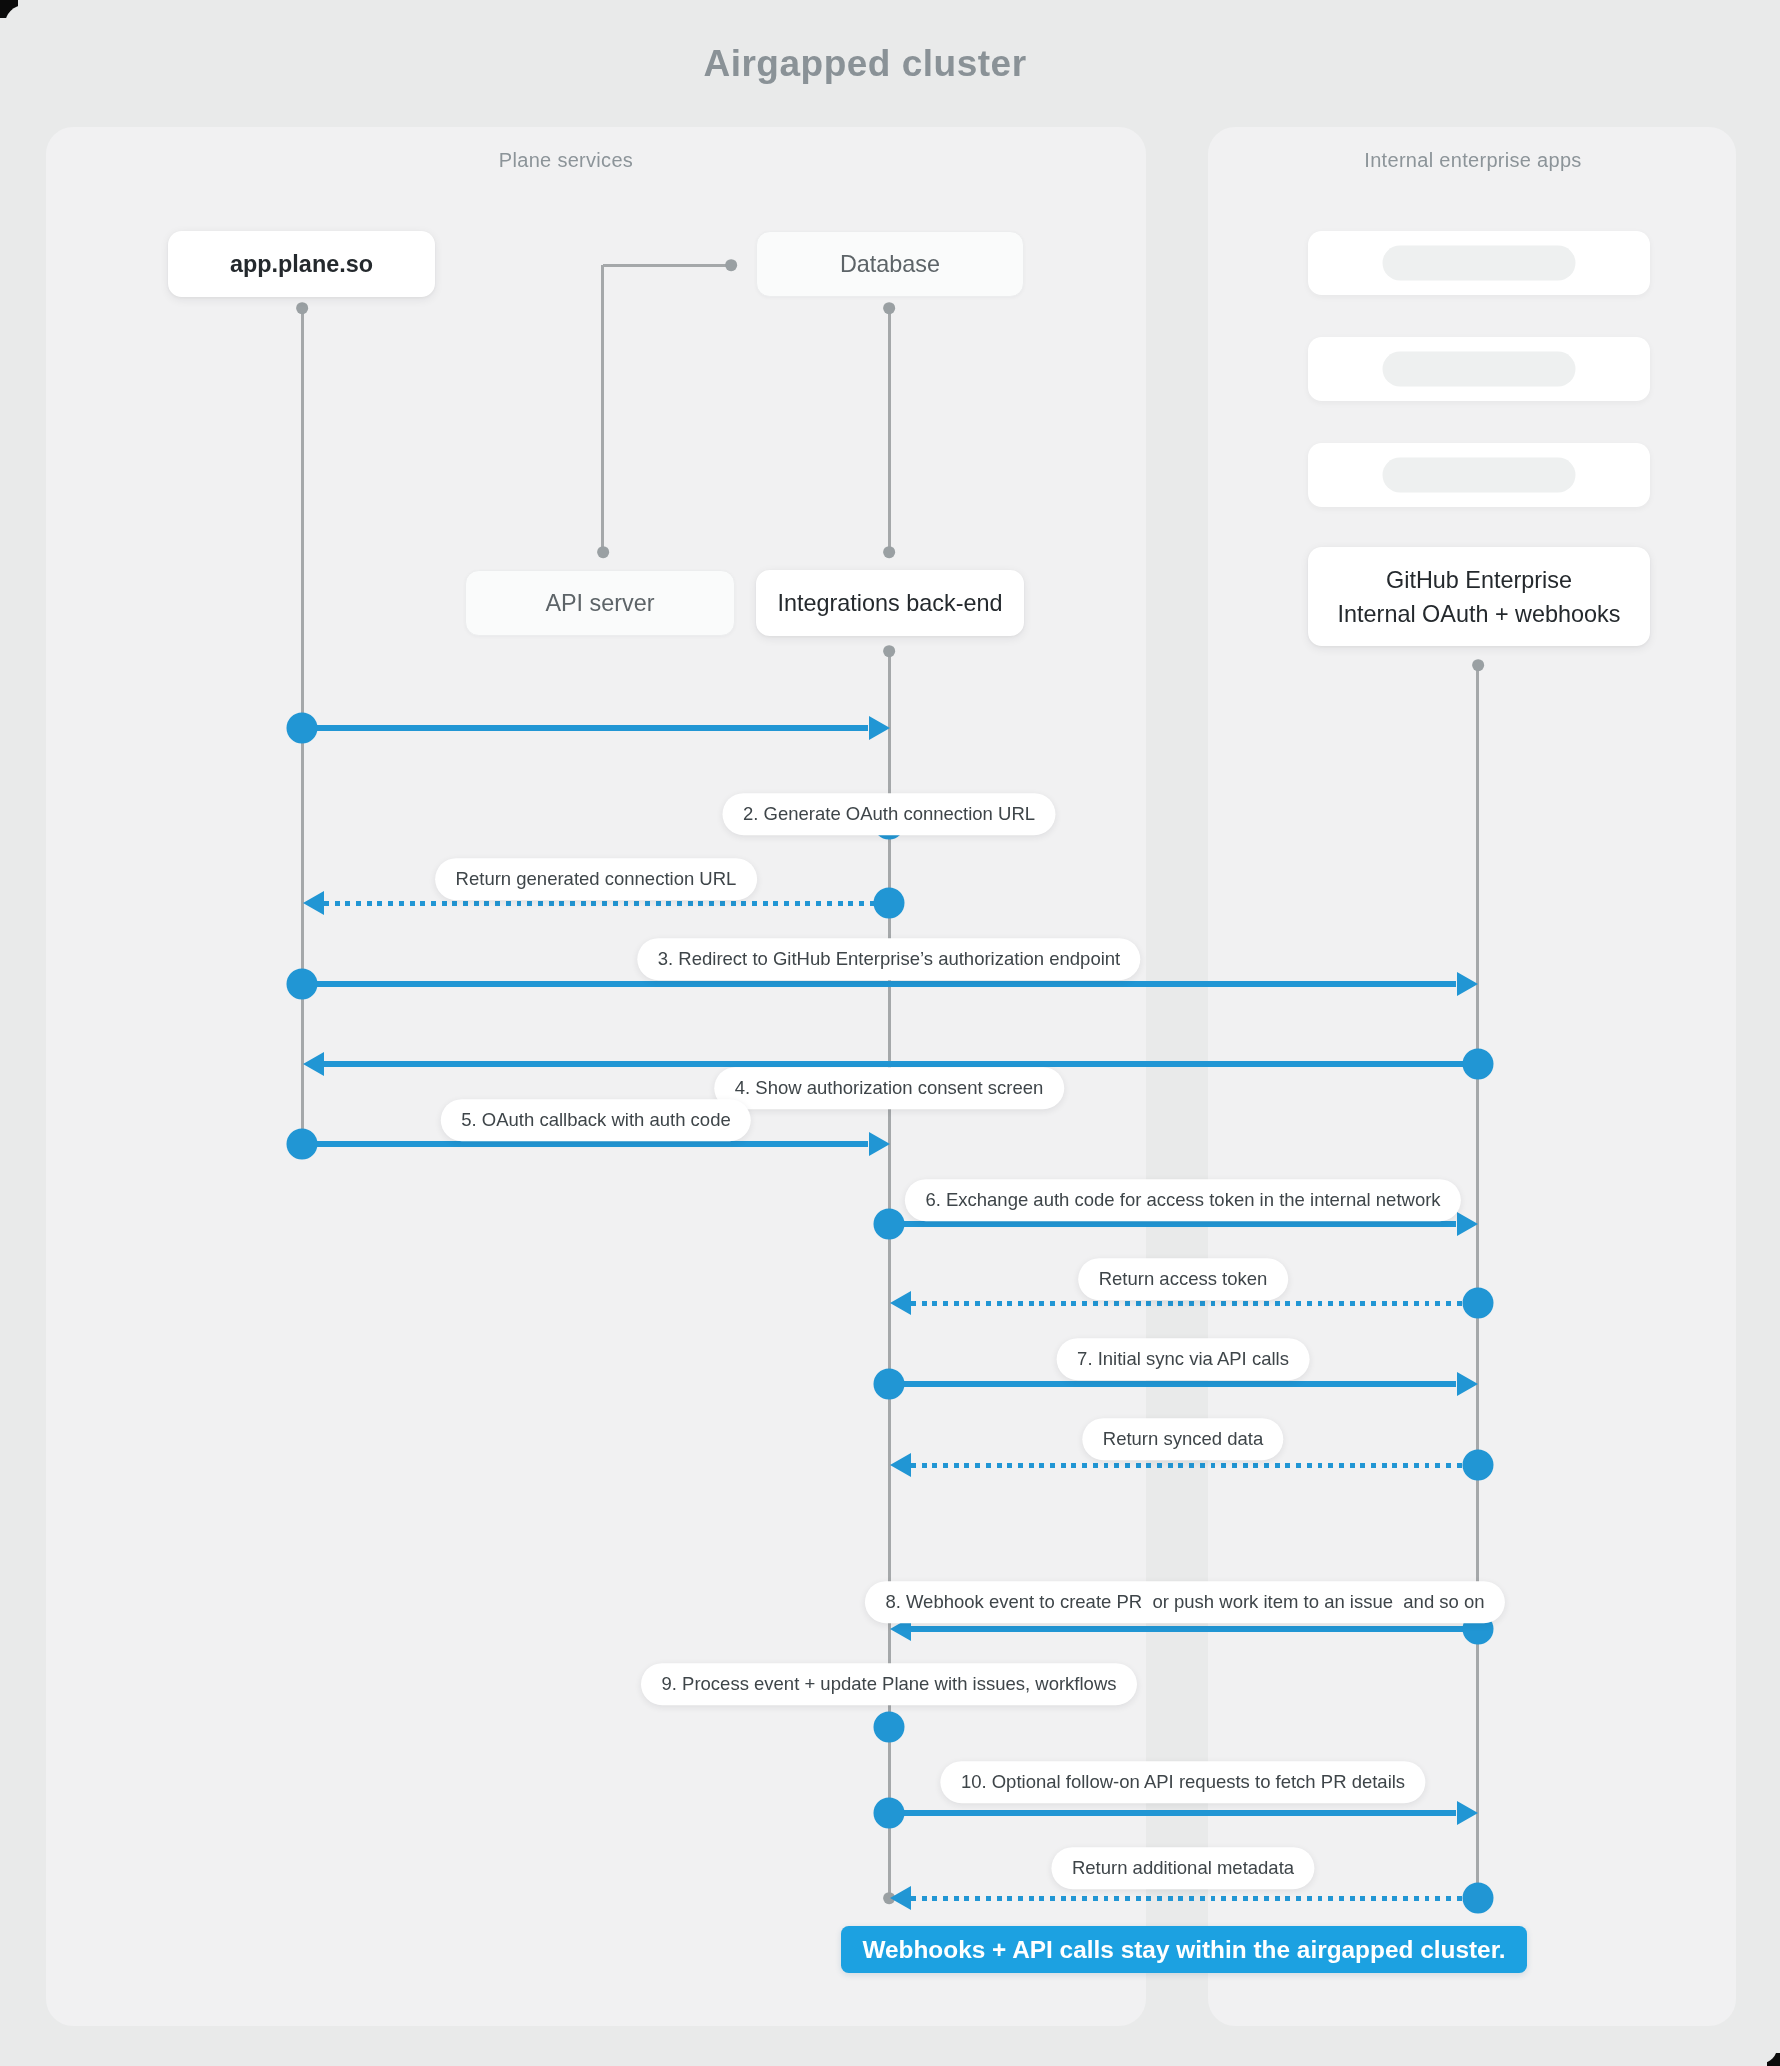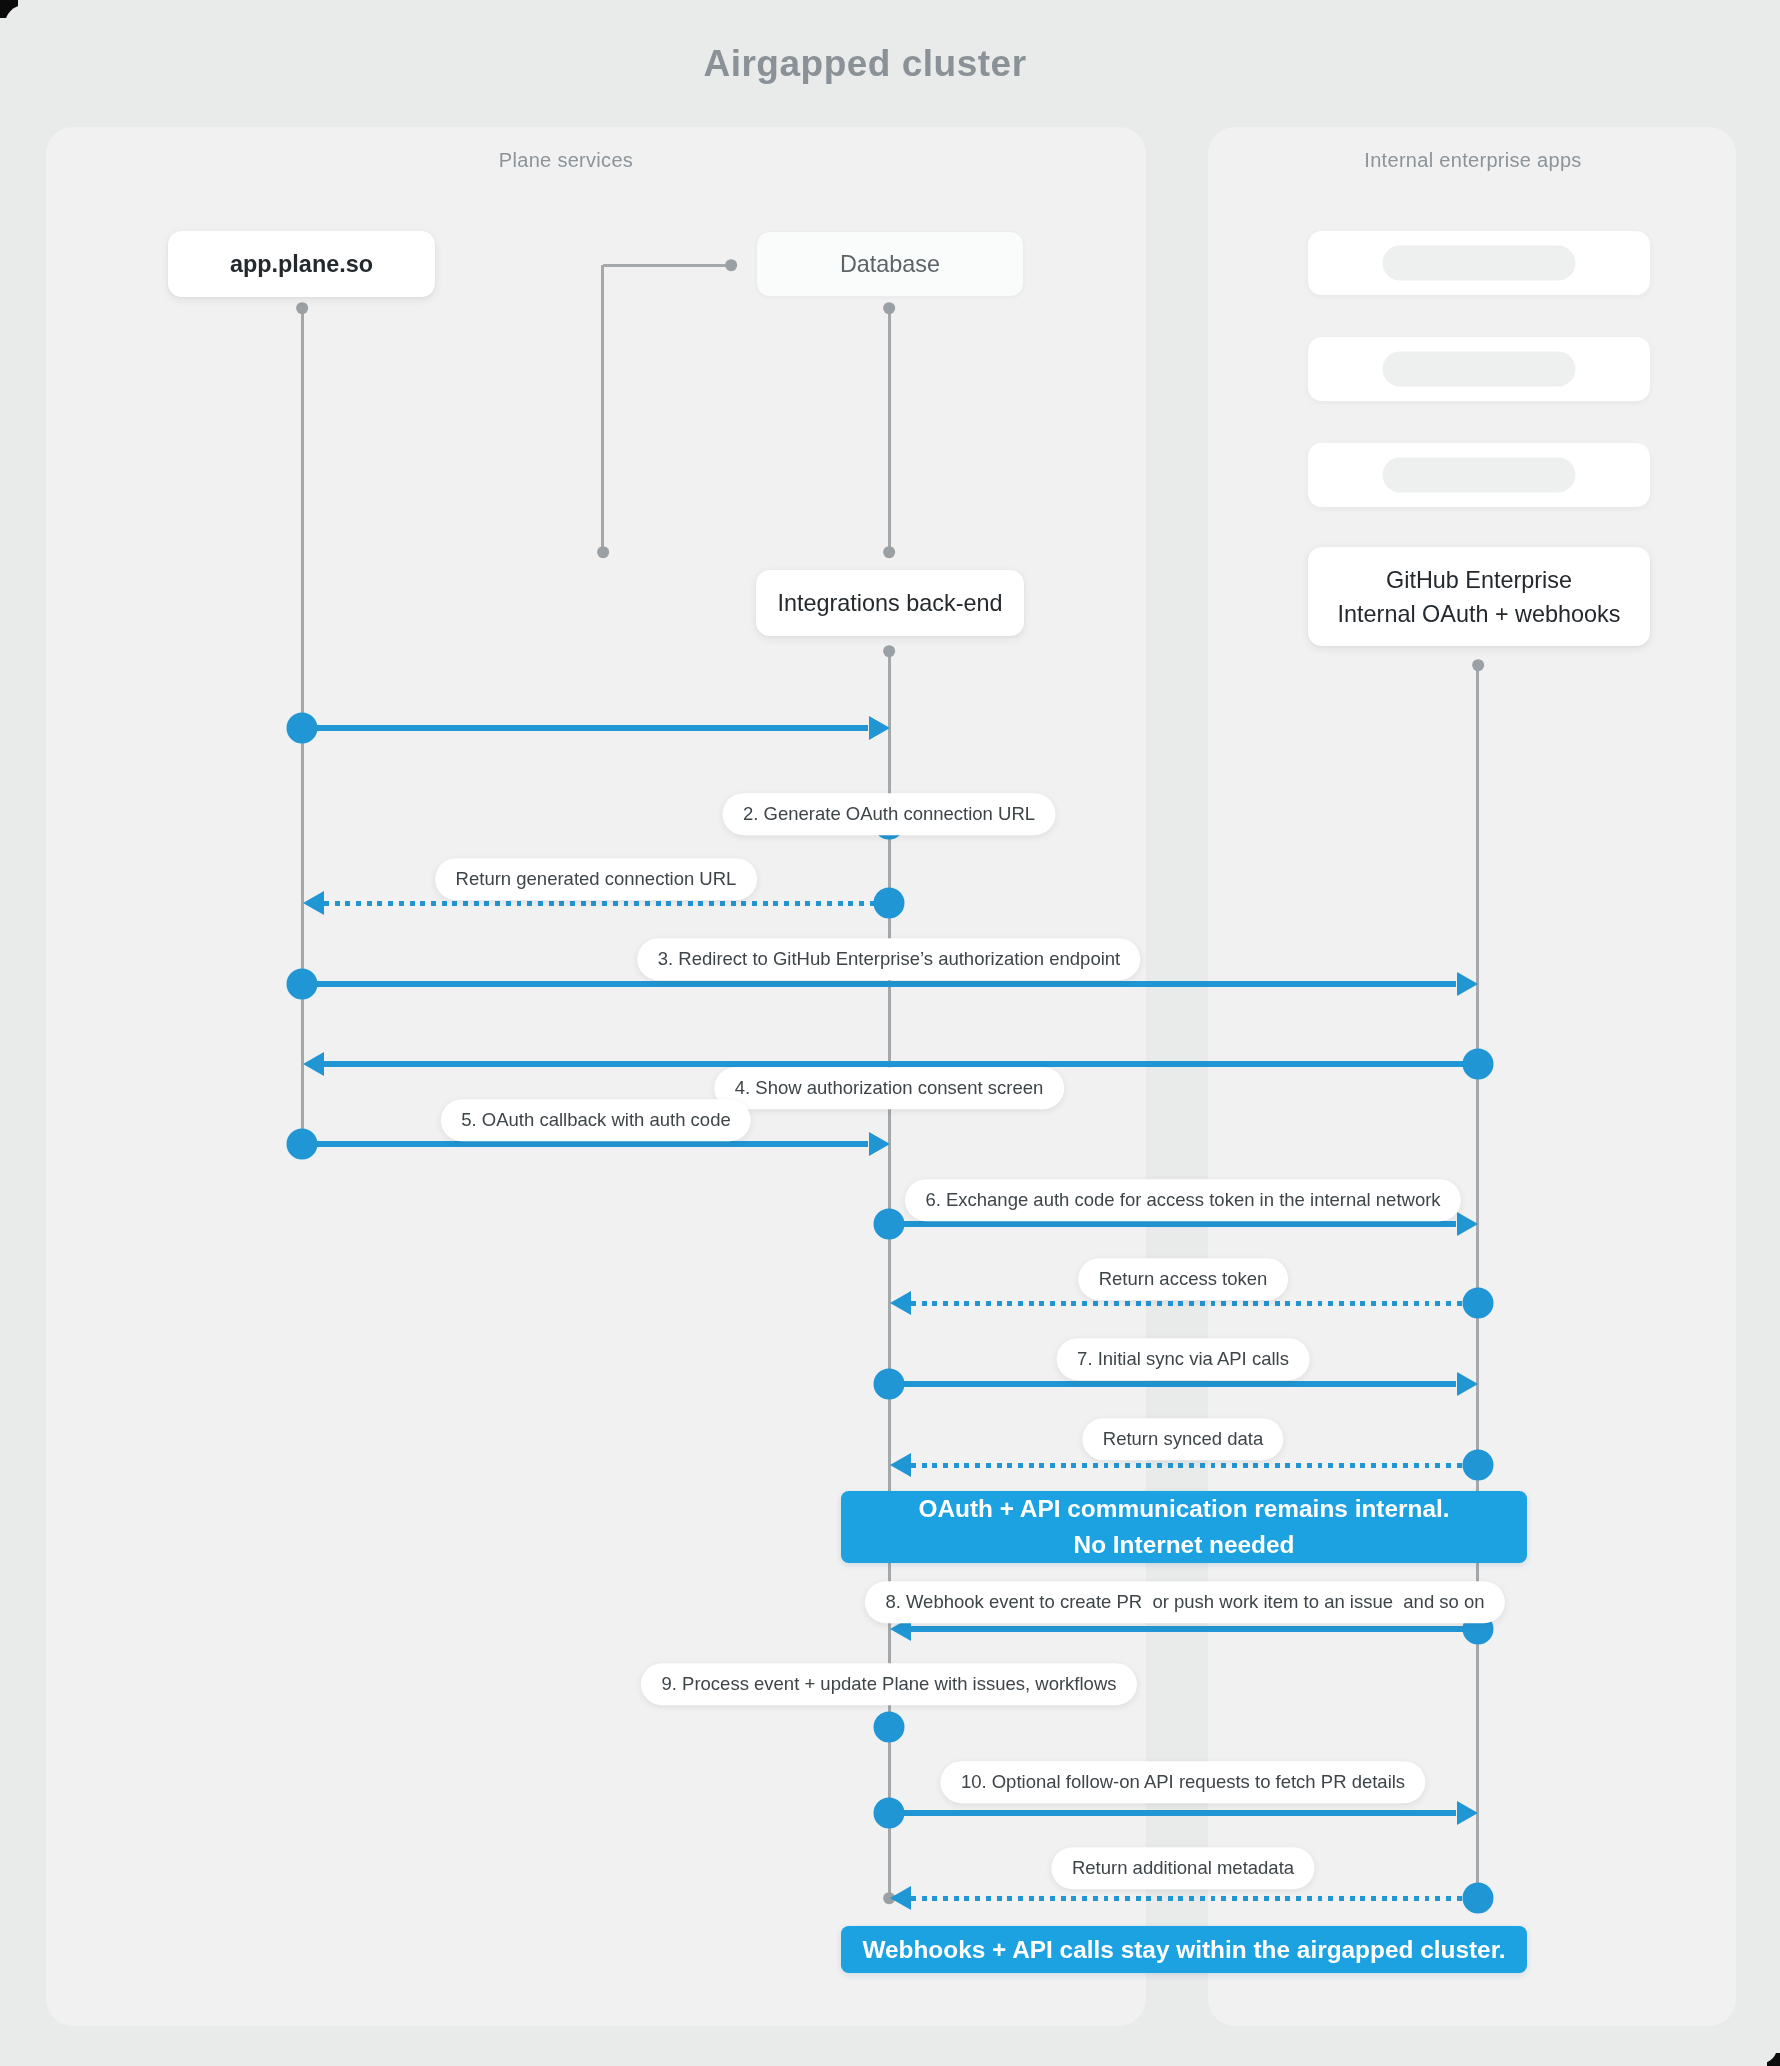--- a/index.html
+++ b/index.html
@@ -80,20 +80,21 @@
   <div class="gdot" style="left:889px;top:308px;"></div>
   <div class="gdot" style="left:889px;top:552px;"></div>
   <div class="gdot" style="left:603px;top:552px;"></div>
   <div class="gdot" style="left:731px;top:265px;"></div>
   <div class="gdot" style="left:889px;top:651px;"></div>
   <div class="gdot" style="left:1478px;top:665px;"></div>
   <div class="gdot" style="left:889px;top:1898px;"></div>
 
   <div class="node" style="left:168px;top:231px;width:267px;height:66px;font-weight:bold;">app.plane.so</div>
   <div class="node muted" style="left:756px;top:231px;width:268px;height:66px;">Database</div>
+  <div class="node muted" style="left:465px;top:570px;width:270px;height:66px;">API server</div>
   <div class="node" style="left:756px;top:570px;width:268px;height:66px;">Integrations back-end</div>
   <div class="node two-line" style="left:1308px;top:547px;width:342px;height:99px;">
     <div>GitHub Enterprise</div>
     <div>Internal OAuth + webhooks</div>
   </div>
 
   <div class="placeholder" style="left:1308px;top:231px;width:342px;height:64px;">
       <div class="ph-pill"></div>
     </div>
   <div class="placeholder" style="left:1308px;top:337px;width:342px;height:64px;">
@@ -134,24 +135,20 @@
   <div class="bdot" style="left:1478px;top:1303px;"></div>
 
   <div class="msg-label" style="left:1183px;top:1359px;">7. Initial sync via API calls</div>
   <div class="arrow dir-right" style="left:889px;top:1381px;width:567px;"></div>
   <div class="bdot" style="left:889px;top:1384px;"></div>
 
   <div class="msg-label" style="left:1183px;top:1439px;">Return synced data</div>
   <div class="arrow dotted dir-left" style="left:911px;top:1463px;width:567px;"></div>
   <div class="bdot" style="left:1478px;top:1465px;"></div>
 
-  <div class="banner" style="left:841px;top:1491px;width:686px;height:72px;">
-    <div>OAuth + API communication remains internal.</div>
-    <div>No Internet needed</div>
-  </div>
 
   <div class="msg-label" style="left:1185px;top:1602px;">8. Webhook event to create PR  or push work item to an issue  and so on</div>
   <div class="arrow dir-left" style="left:911px;top:1626px;width:567px;"></div>
   <div class="bdot" style="left:1478px;top:1629px;"></div>
 
   <div class="msg-label" style="left:889px;top:1684px;">9. Process event + update Plane with issues, workflows</div>
   <div class="bdot" style="left:889px;top:1727px;"></div>
 
   <div class="msg-label" style="left:1183px;top:1782px;">10. Optional follow-on API requests to fetch PR details</div>
   <div class="arrow dir-right" style="left:889px;top:1810px;width:567px;"></div>

